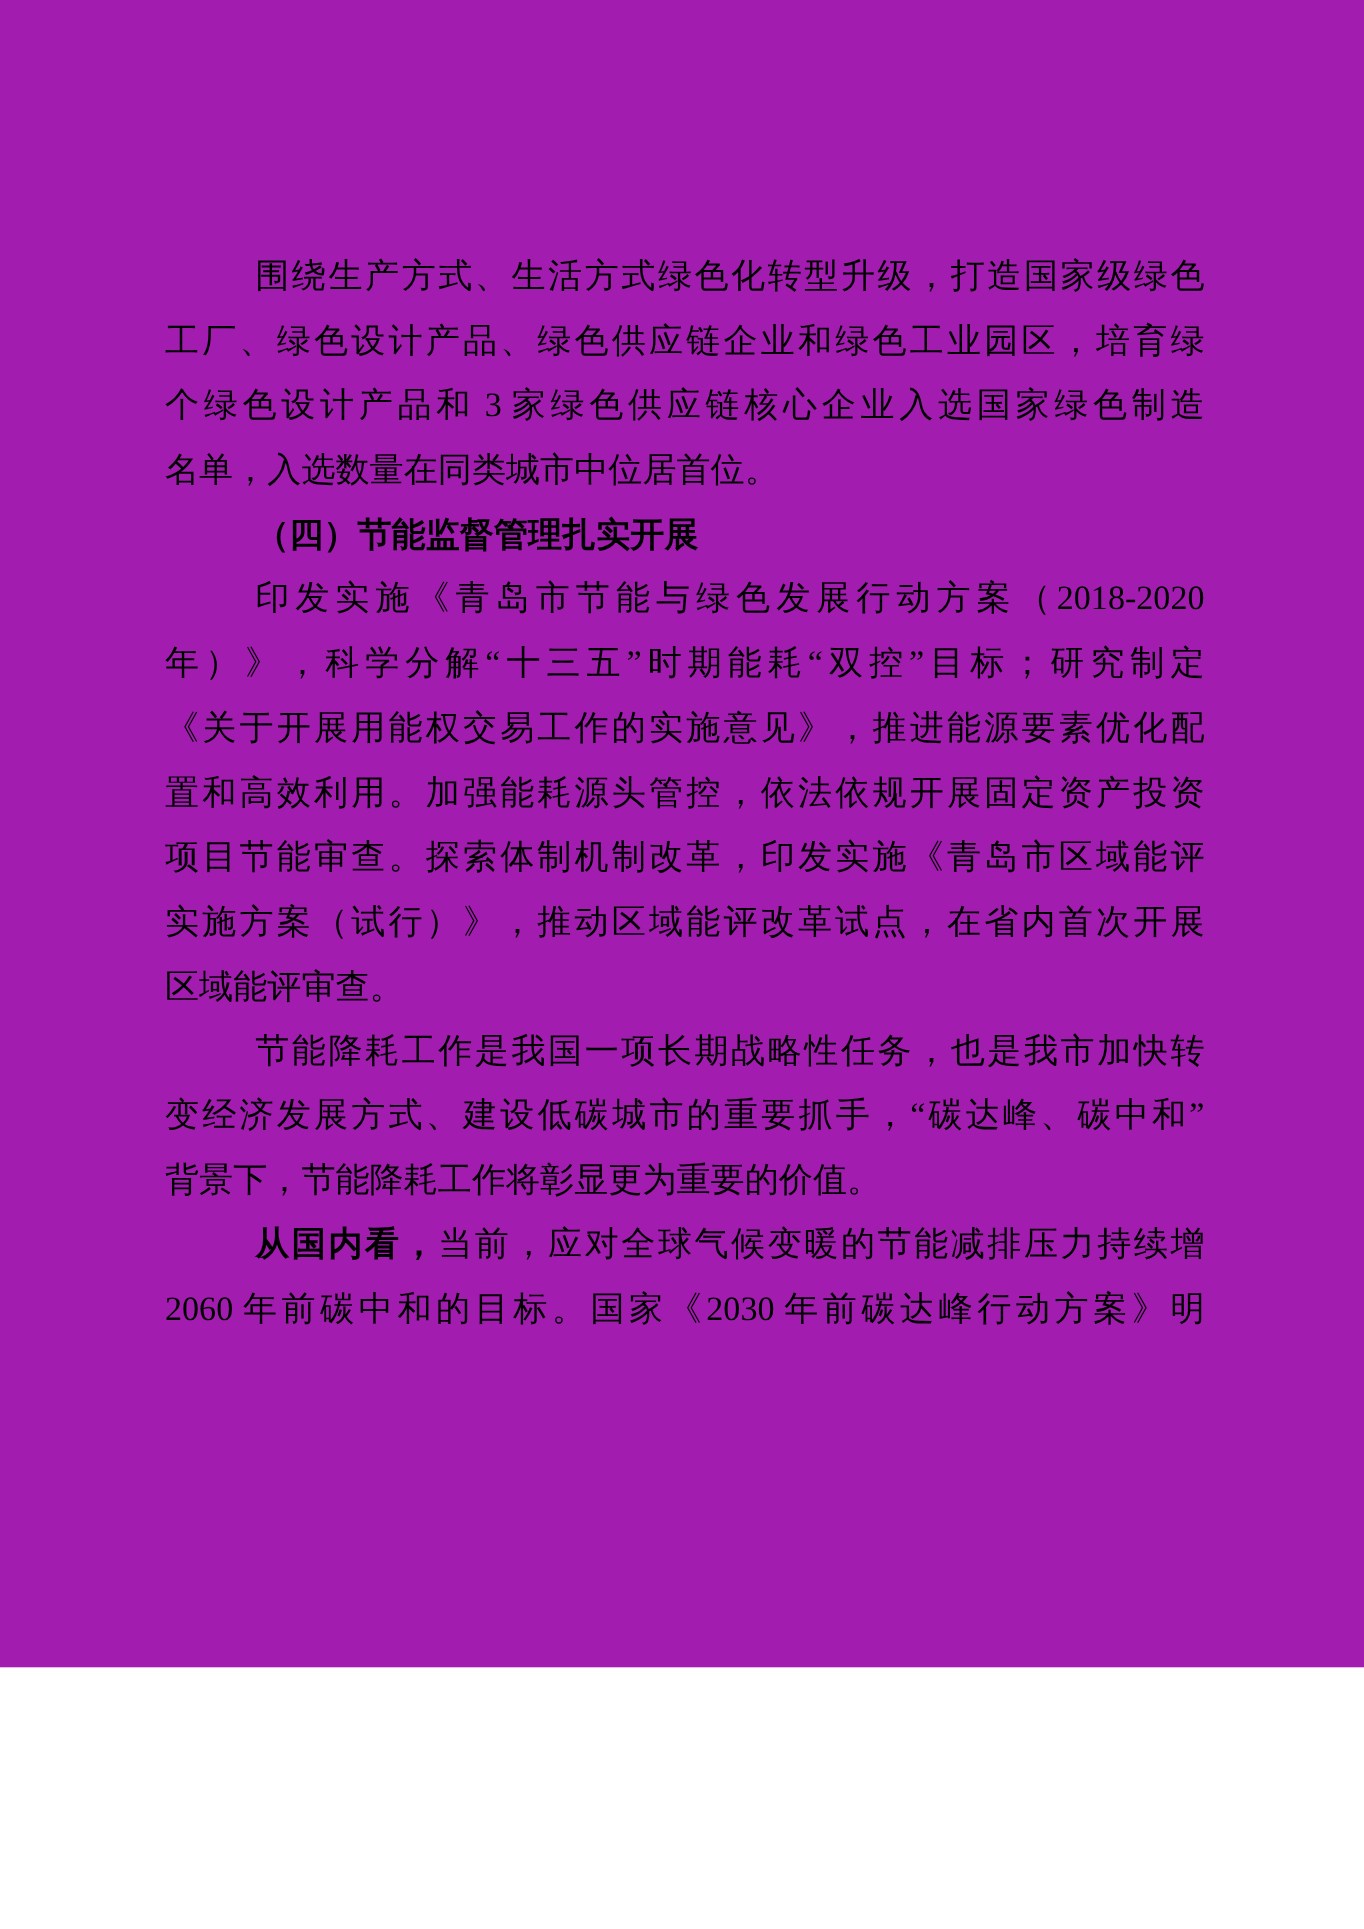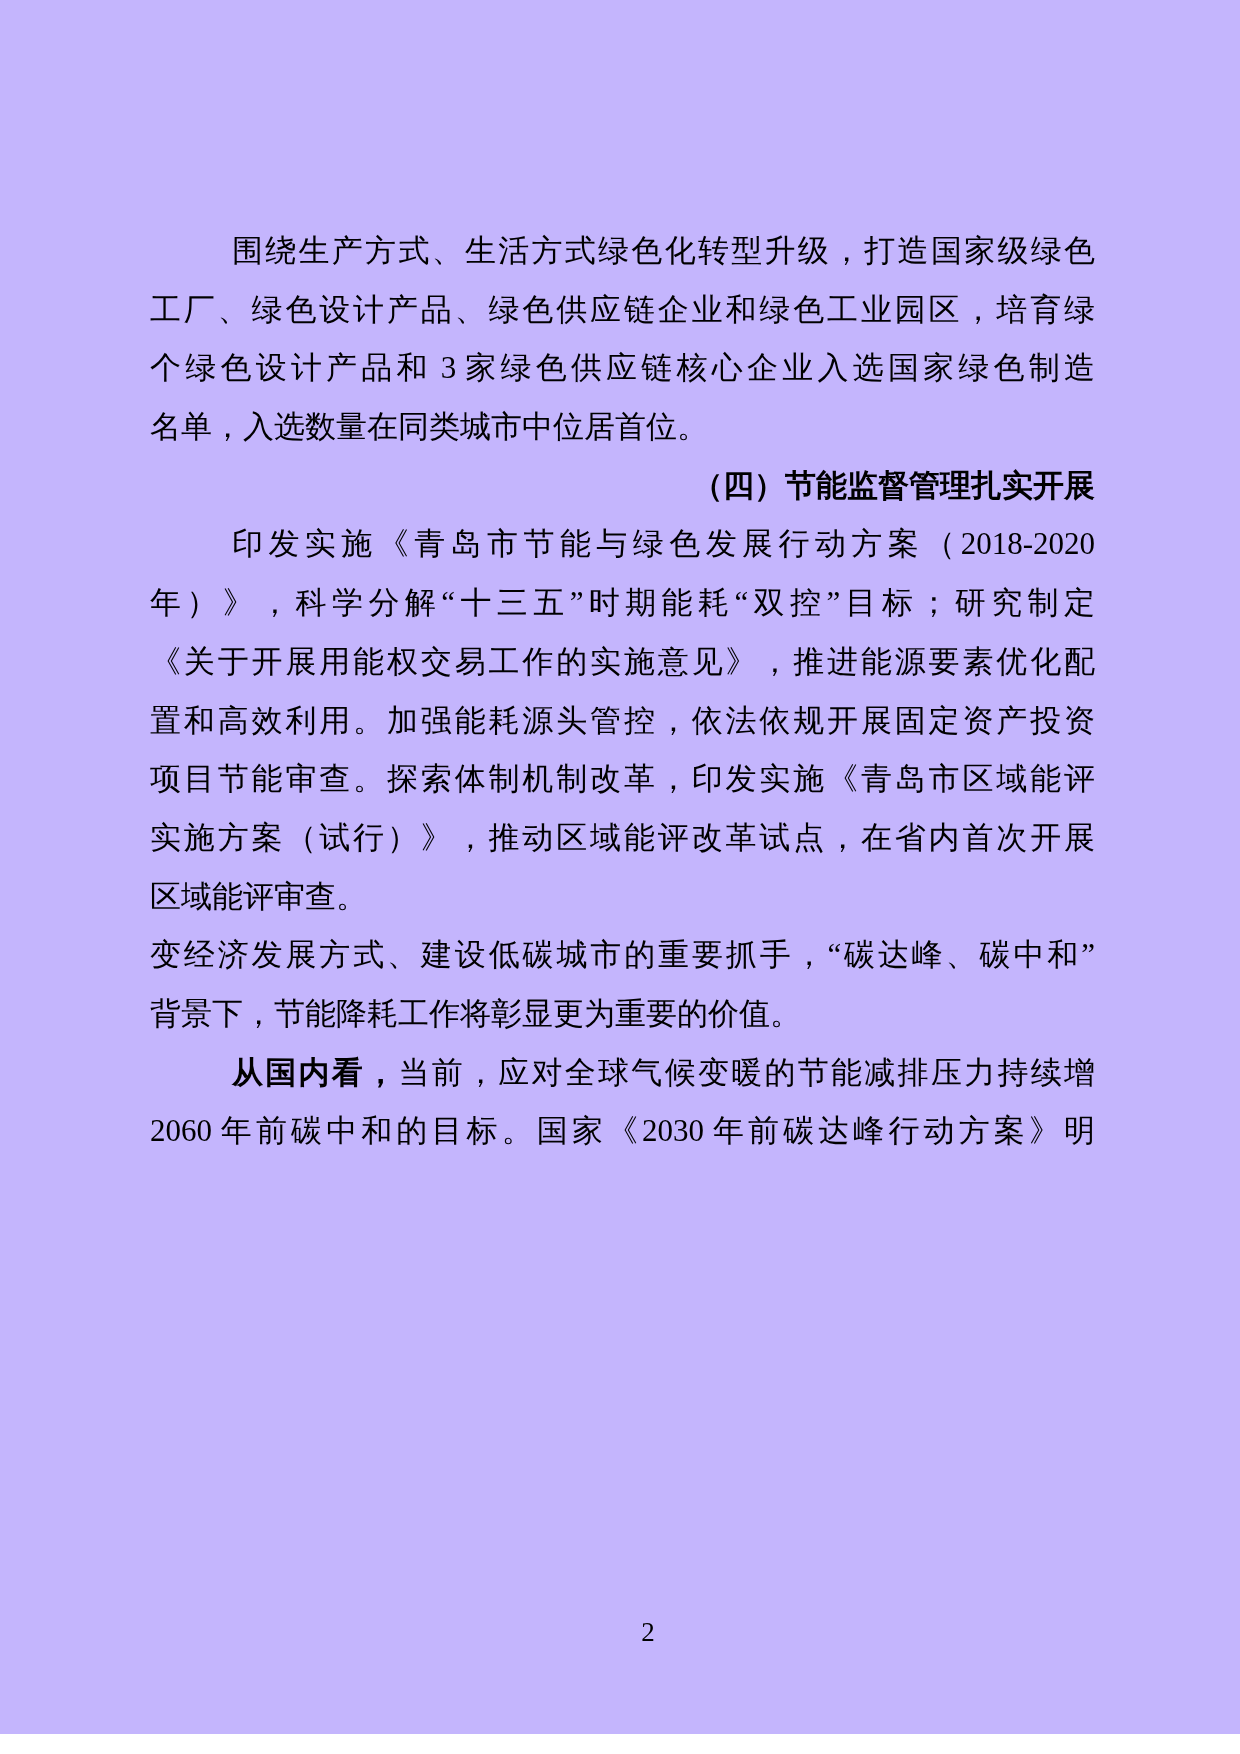--- a/index.html
+++ b/index.html
@@ -5,22 +5,22 @@
   * { margin: 0; padding: 0; box-sizing: border-box; }
   html, body {
     width: 1240px;
     background: #ffffff;
     font-family: "Liberation Serif", "DejaVu Serif", serif;
     color: #000000;
   }
   .page {
     position: relative;
     width: 1240px;
-    height: 1734px;
-    background: #c4b5fd;
+    height: 1516px;
+    background: #a21caf;
     overflow: hidden;
   }
   .text-block {
     position: absolute;
     left: 150px;
     top: 222px;
     width: 945px;
   }
   .line {
     width: 100%;
@@ -30,21 +30,21 @@
     word-spacing: -3px;
     white-space: normal;
     overflow: visible;
   }
   
   .j {
     text-align: justify;
     text-align-last: justify;
   }
   
-  .ind { padding-left: 82px; text-align: right; }
+  .ind { padding-left: 82px; }
   
   .h-kai { font-weight: bold; }
   
   .h-hei {
     font-family: "Liberation Sans", "DejaVu Sans", sans-serif;
     font-weight: bold;
     letter-spacing: 2px;
   }
   .b { font-weight: bold; margin-top: 11px; }
   .footer {
@@ -67,20 +67,21 @@
     <div class="line j">个绿色设计产品和 3 家绿色供应链核心企业入选国家绿色制造</div>
     <div class="line">名单，入选数量在同类城市中位居首位。</div>
     <div class="line ind h-kai">（四）节能监督管理扎实开展</div>
     <div class="line ind j">印发实施《青岛市节能与绿色发展行动方案（2018-2020</div>
     <div class="line j">年）》，科学分解“十三五”时期能耗“双控”目标；研究制定</div>
     <div class="line j">《关于开展用能权交易工作的实施意见》，推进能源要素优化配</div>
     <div class="line j">置和高效利用。加强能耗源头管控，依法依规开展固定资产投资</div>
     <div class="line j">项目节能审查。探索体制机制改革，印发实施《青岛市区域能评</div>
     <div class="line j">实施方案（试行）》，推动区域能评改革试点，在省内首次开展</div>
     <div class="line">区域能评审查。</div>
+    <div class="line ind j">节能降耗工作是我国一项长期战略性任务，也是我市加快转</div>
     <div class="line j">变经济发展方式、建设低碳城市的重要抓手，“碳达峰、碳中和”</div>
     <div class="line">背景下，节能降耗工作将彰显更为重要的价值。</div>
     <div class="line ind j">
       <span class="b">从国内看，</span><span>当前，应对全球气候变暖的节能减排压力持续增</span>
     </div>
     <div class="line j">2060 年前碳中和的目标。国家《2030 年前碳达峰行动方案》明</div>
   </div>
   <div class="footer">2</div>
 </div>
 

